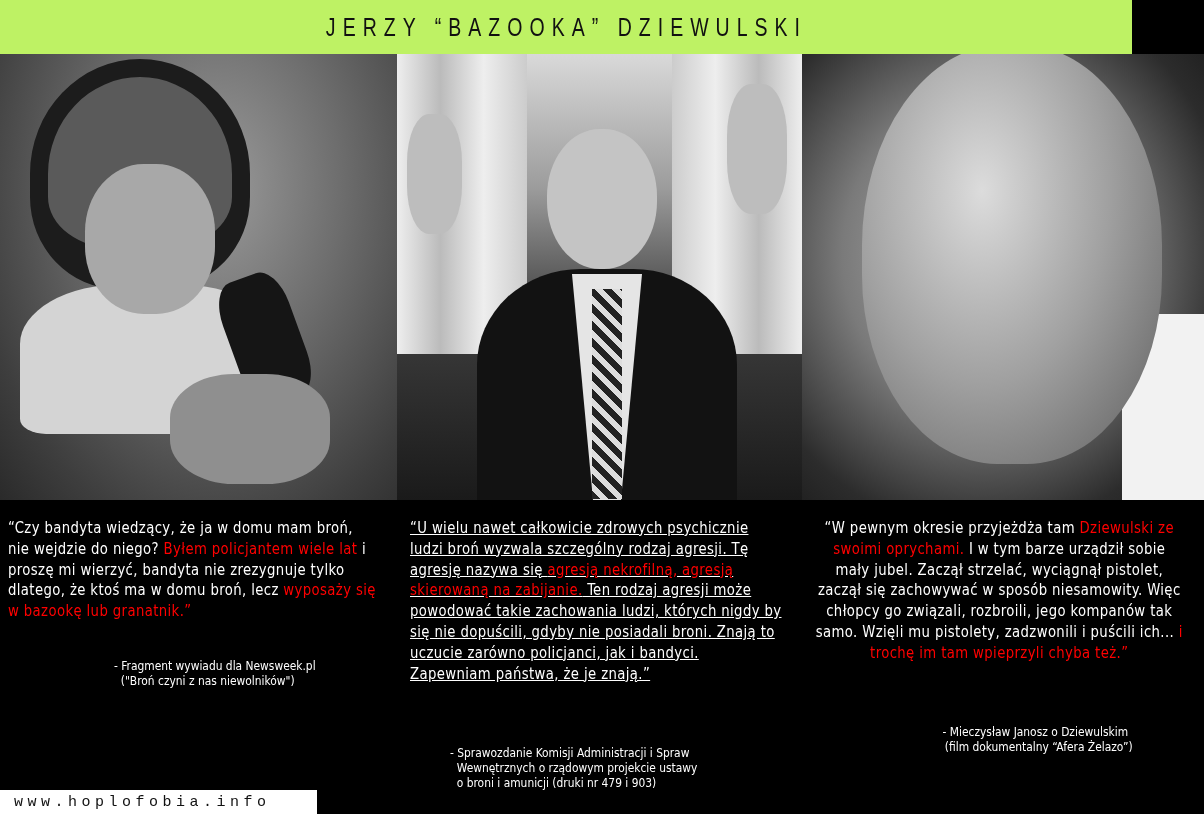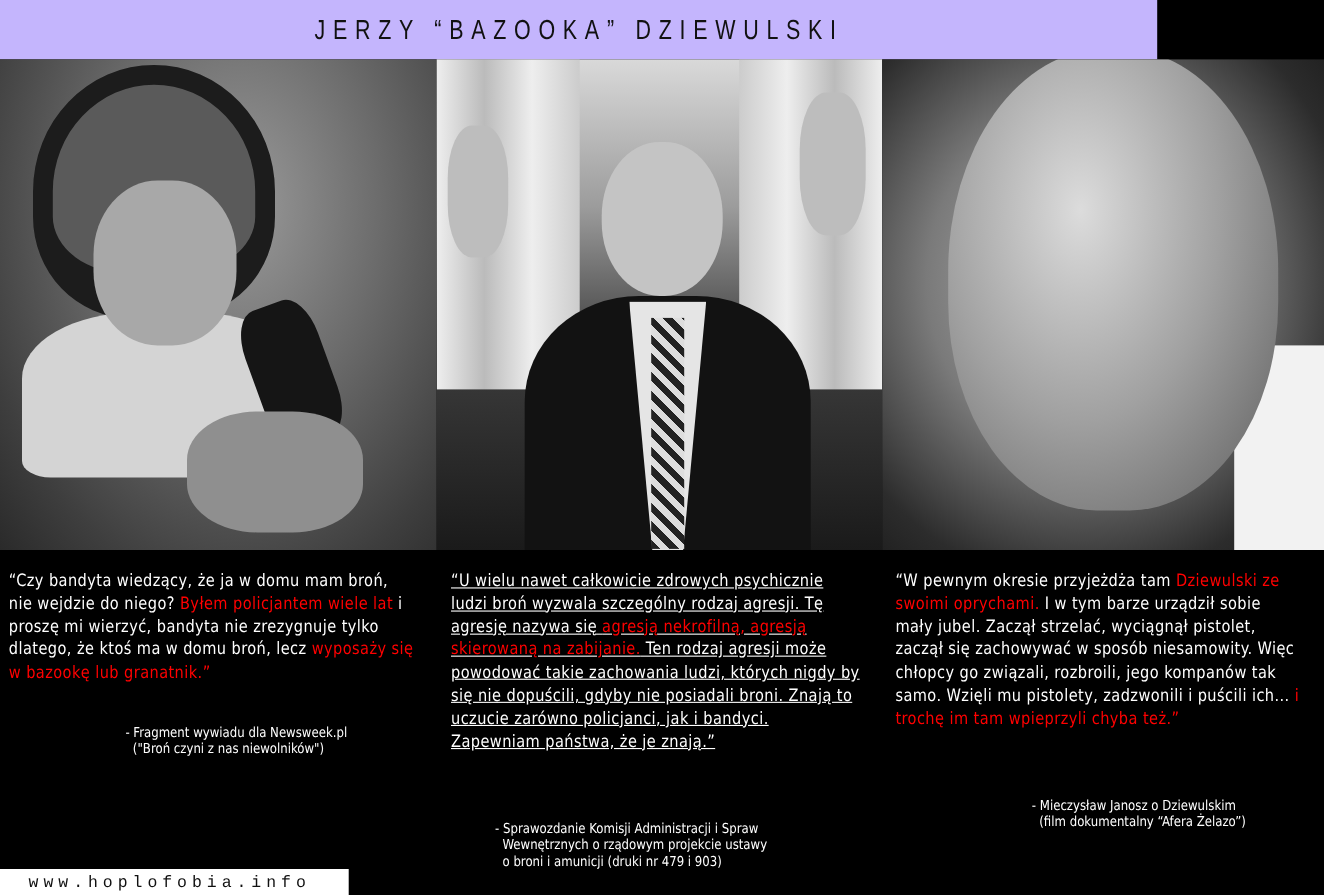--- a/index.html
+++ b/index.html
@@ -1,21 +1,21 @@
 <!DOCTYPE html>
 <html><head>
   <meta charset="utf-8">
   <style>
     * { margin: 0; padding: 0; box-sizing: border-box; }
     html, body { width: 1204px; height: 814px; background: #000; overflow: hidden; }
     body { position: relative; font-family: "DejaVu Sans Condensed", "DejaVu Sans", sans-serif; color: #fff; }
 
     .header {
-      position: absolute; left: 0; top: 0; width: 1052px; height: 54px;
-      background: #c4b5fd; display: flex; align-items: center; justify-content: center;
+      position: absolute; left: 0; top: 0; width: 1132px; height: 54px;
+      background: #bef264; display: flex; align-items: center; justify-content: center;
     }
     .header-title {
       font-family: "Liberation Sans", sans-serif; font-size: 25px; letter-spacing: 9px;
       color: #111; font-weight: normal; transform: scaleX(0.78); white-space: nowrap;
     }
 
     .photos { position: absolute; left: 0; top: 54px; width: 1204px; height: 446px; display: flex; }
     .photo { position: relative; height: 446px; overflow: hidden; }
     .photo-1 { width: 397px; background: radial-gradient(ellipse at 55% 30%, #9a9a9a 0%, #6d6d6d 40%, #3e3e3e 80%, #2a2a2a 100%); }
     .photo-2 { width: 405px; background: linear-gradient(180deg, #d9d9d9 0%, #9c9c9c 30%, #3c3c3c 60%, #1a1a1a 100%); }
@@ -46,25 +46,25 @@
       font-size: 15.5px; line-height: 20.8px; letter-spacing: 0.4px; color: #fff;
       transform-origin: left top; transform: scaleX(0.95);
     }
     .quote .hl { color: #ff0000; }
     .source {
       position: absolute; font-size: 12.5px; line-height: 15px; color: #fff; white-space: pre;
       transform-origin: left top; transform: scaleX(0.95);
     }
     .col-1 { left: 8px; width: 390px; }
     .col-2 { left: 410px; width: 392px; text-decoration: underline; }
-    .col-3 { left: 814px; width: 390px; }
+    .col-3 { left: 814px; width: 390px; text-align: center; }
 
     .url-bar {
       position: absolute; left: 0; top: 790px; width: 317px; height: 24px; background: #fff;
-      display: flex; align-items: center; padding-left: 26px;
+      display: flex; align-items: center; padding-left: 14px;
     }
     .url-text {
       font-family: "Liberation Mono", monospace; font-size: 15px; color: #111; letter-spacing: 4.5px; white-space: nowrap;
     }
   </style>
 </head>
 <body>
 
 <div class="header">
   <div class="header-title">JERZY “BAZOOKA” DZIEWULSKI</div>

